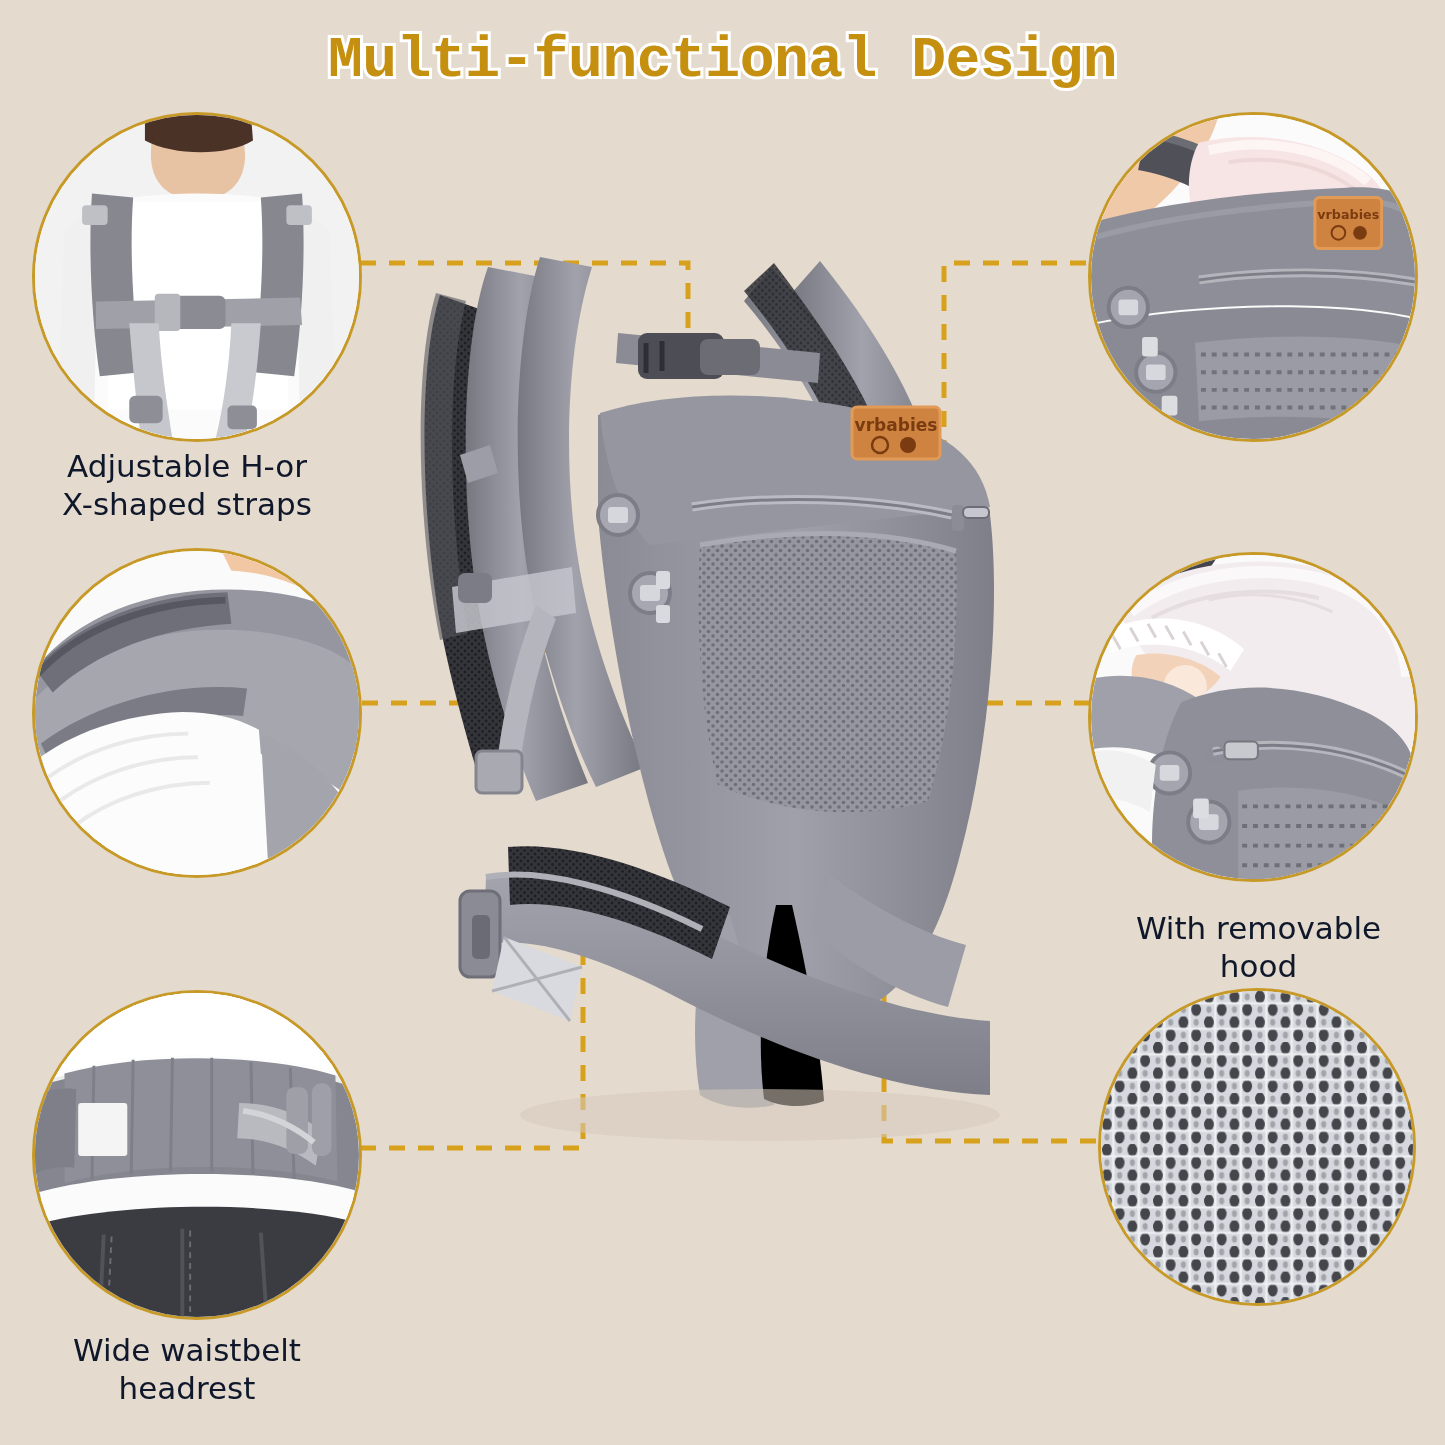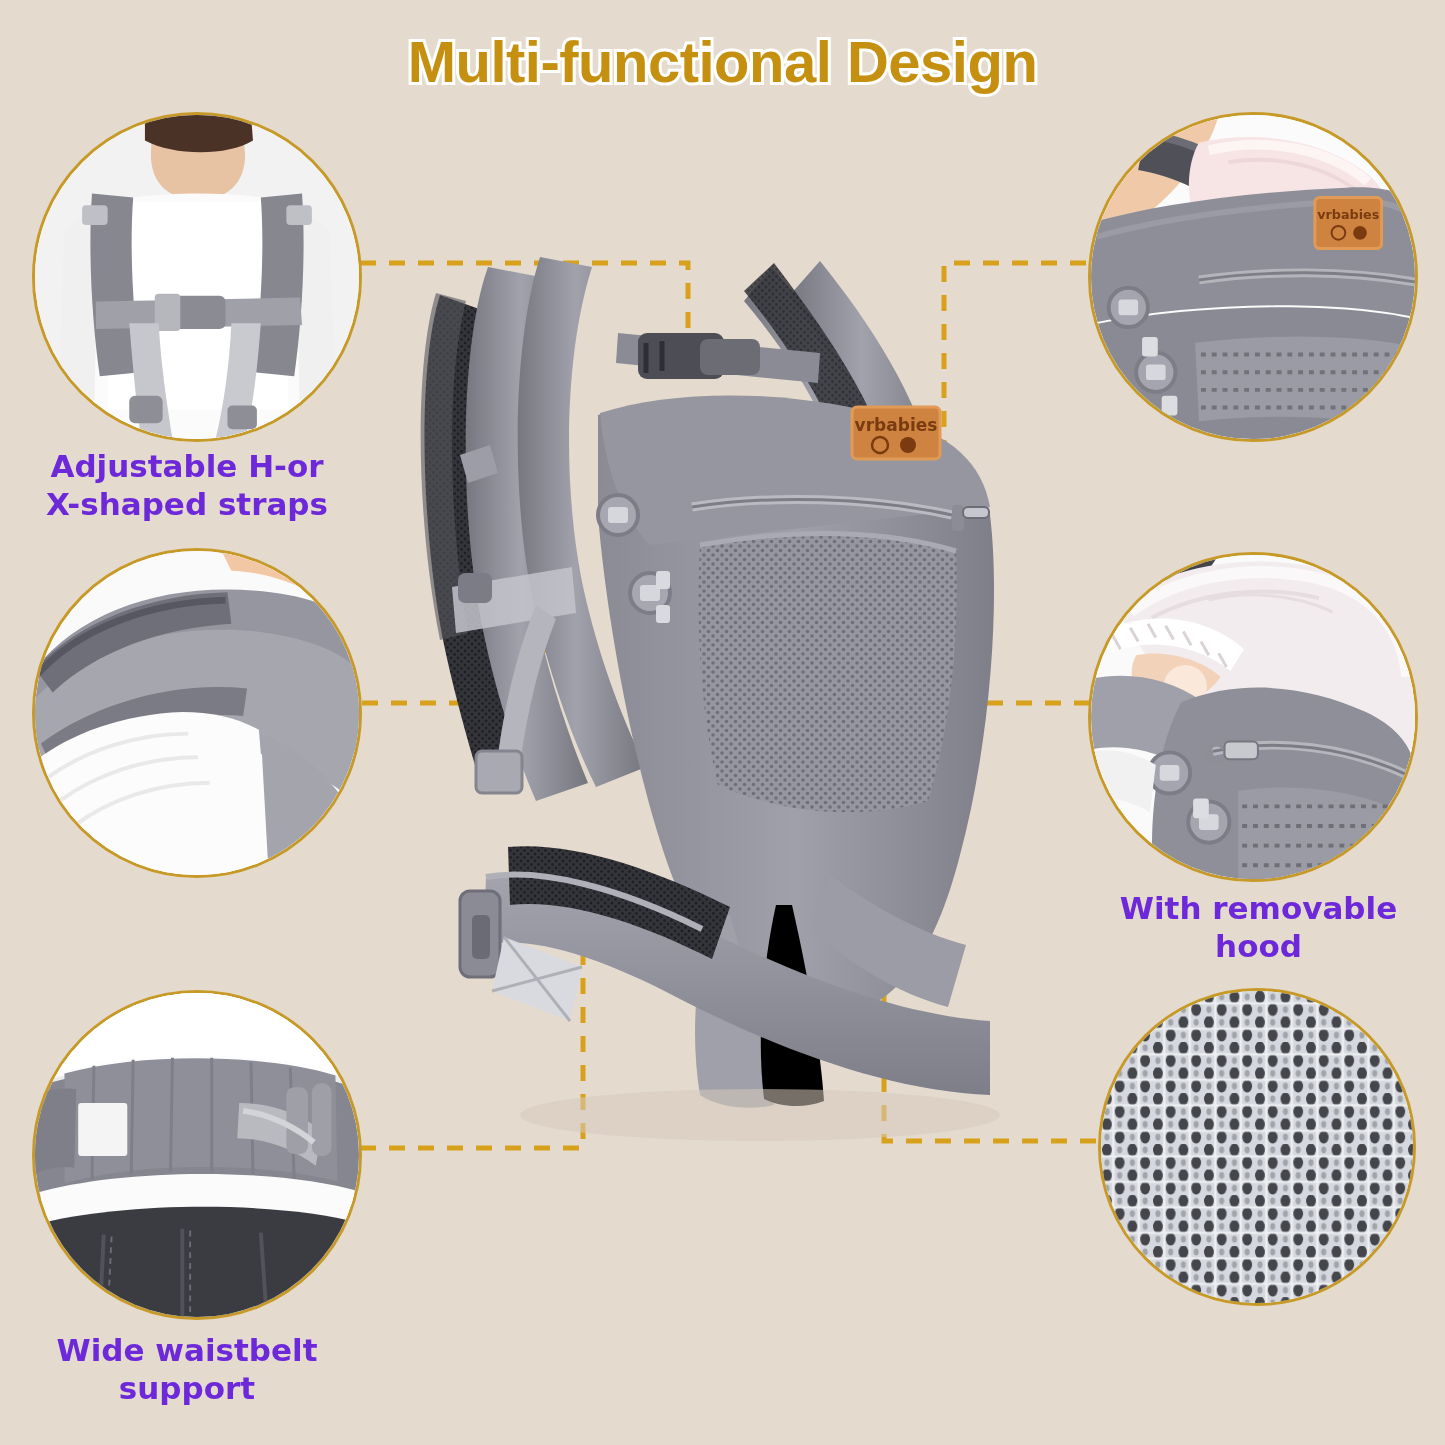--- a/index.html
+++ b/index.html
@@ -25,41 +25,41 @@
     top: 28px;
     left: 0;
     width: 1445px;
     text-align: center;
     font-size: 58px;
     font-weight: bold;
     letter-spacing: -0.5px;
     color: #C5900F;
     -webkit-text-stroke: 6px #FFFFFF;
     paint-order: stroke fill;
-    font-family: Liberation Sans, sans-serif;
+    font-family: Liberation Mono, monospace;
   }
 
   
   .circle {
     position: absolute;
     border-radius: 50%;
     border: 3px solid #C79A28;
     overflow: hidden;
     background: #fff;
   }
   .circle .inner { position: absolute; inset: 0; }
 
   
   .label {
     position: absolute;
     text-align: center;
     font-size: 31px;
     line-height: 1.22;
-    font-weight: bold;
-    color: #6d28d9;
+    font-weight: normal;
+    color: #0f172a;
     font-family: "DejaVu Sans", sans-serif;
     white-space: pre-line;
   }
 
   
   #connectors { position: absolute; inset: 0; pointer-events: none; }
 
   
   #product { position: absolute; left: 400px; top: 215px; width: 650px; height: 1010px; }
 </style>
@@ -289,21 +289,21 @@
       <path d="M 0 104 C 14 98 30 96 42 98 L 40 178 C 26 176 12 178 0 184 Z" fill="#7E7F88"></path>
 
       <path d="M 0 204 C 88 178 248 178 330 202 L 330 238 C 248 216 88 216 0 240 Z" fill="#FBFBFB"></path>
 
       <path d="M 0 236 C 90 212 248 212 330 234 L 330 330 L 0 330 Z" fill="#3B3C42"></path>
       <path d="M 70 246 L 66 330 M 150 240 L 150 330 M 230 244 L 236 330" stroke="#52535A" stroke-width="4"></path>
       <path d="M 78 248 L 74 330 M 158 242 L 158 330" stroke="#6B6C72" stroke-width="2" stroke-dasharray="6 5"></path>
     </svg>
   </div>
   <div class="label" style="left:22px;top:1332px;width:330px;">Wide waistbelt
-support</div>
+headrest</div>
 
   <div class="circle" style="left:1088px;top:112px;width:330px;height:330px;">
     <svg class="inner" viewBox="0 0 330 330">
       <rect width="330" height="330" fill="#FBFBFB"></rect>
 
       <path d="M 0 0 L 130 0 C 120 40 80 90 30 120 L 0 130 Z" fill="#EFC9A8"></path>
 
       <path d="M 56 16 C 96 22 140 40 172 66 L 150 104 C 122 80 84 62 48 56 Z" fill="#4F5058"></path>
       <path d="M 60 20 C 98 26 138 44 168 68" stroke="#6B6C74" stroke-width="8" fill="none"></path>
 
@@ -375,21 +375,21 @@
 
       <circle cx="80" cy="222" r="21" fill="#A4A5AE" stroke="#7C7D86" stroke-width="4"></circle>
       <rect x="70" y="214" width="20" height="16" rx="3" fill="#D7D8DD"></rect>
       <circle cx="120" cy="272" r="21" fill="#A4A5AE" stroke="#7C7D86" stroke-width="4"></circle>
       <rect x="110" y="264" width="20" height="16" rx="3" fill="#D7D8DD"></rect>
       <rect x="104" y="248" width="16" height="20" rx="3" fill="#DCDDE1"></rect>
 
       <path d="M 0 200 C 24 196 48 202 66 214 L 60 262 C 40 250 20 246 0 248 Z" fill="#F1F1F2"></path>
     </svg>
   </div>
-  <div class="label" style="left:1086px;top:890px;width:345px;">With removable
+  <div class="label" style="left:1086px;top:910px;width:345px;">With removable
 hood</div>
 
   <div class="circle" style="left:1098px;top:988px;width:318px;height:318px;">
     <svg class="inner" viewBox="0 0 318 318">
       <defs>
         <pattern id="bigMesh" width="26" height="26" patternUnits="userSpaceOnUse">
           <rect width="26" height="26" fill="#D3D6DC"></rect>
           <ellipse cx="6" cy="6" rx="5" ry="6.5" fill="#3A3B40"></ellipse>
           <ellipse cx="19" cy="19" rx="5" ry="6.5" fill="#3A3B40"></ellipse>
           <ellipse cx="19" cy="6" rx="2.6" ry="3.4" fill="#6E7077" opacity="0.55"></ellipse>

